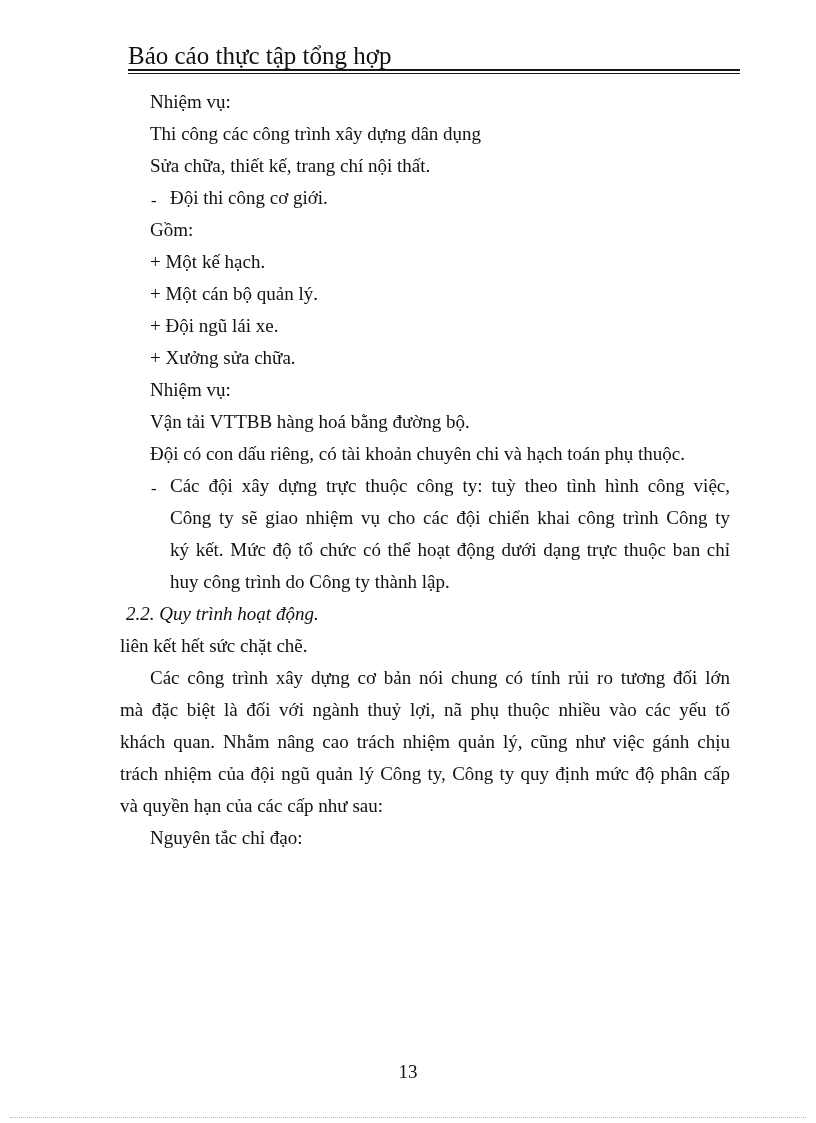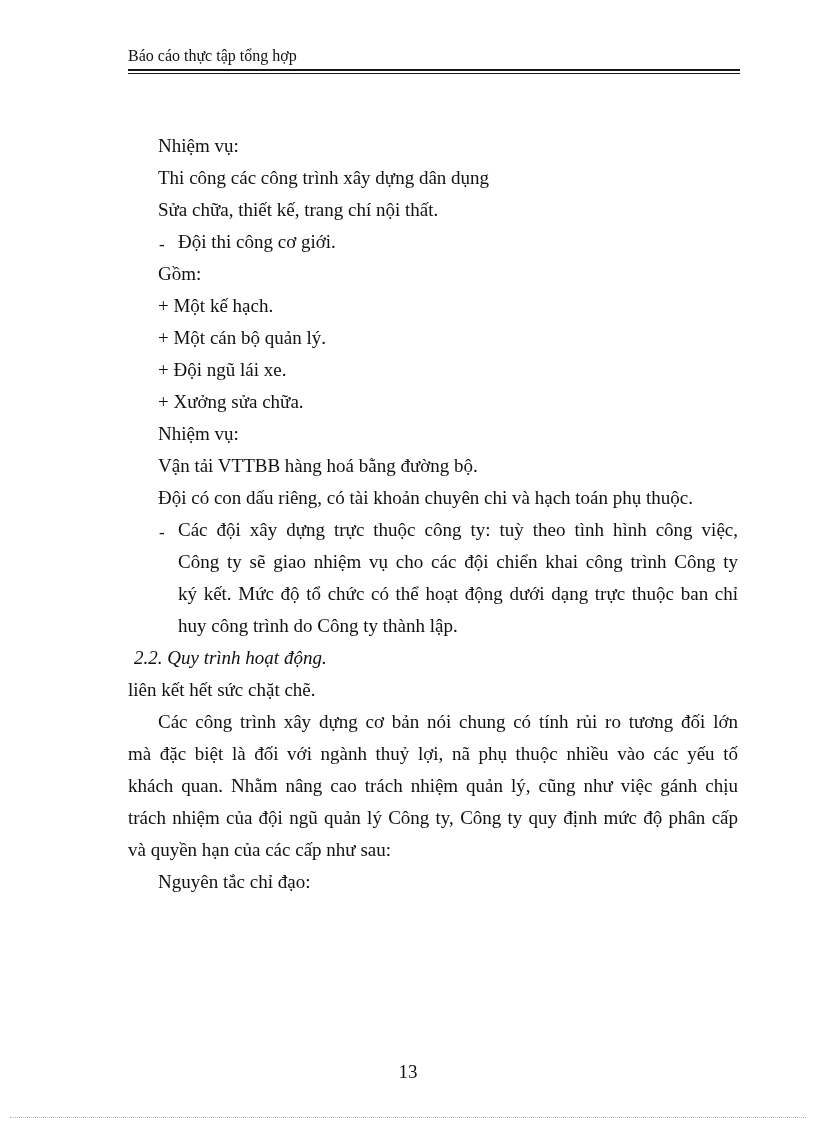--- a/index.html
+++ b/index.html
@@ -9,32 +9,32 @@
     width:816px;height:1123px;
     margin:0 auto;
     background:#ffffff;
     font-family:"Liberation Serif","DejaVu Serif",serif;
     color:#111111;
     overflow:hidden;
   }
   
   .doc-header{
     position:absolute;left:128px;top:44px;width:612px;
-    font-size:16px;line-height:24px;
+    font-size:25px;line-height:24px;
   }
   .header-rule{
     position:absolute;left:128px;top:69px;width:612px;
     height:2px;
     border-top:2px solid #161616;
     border-bottom:1px solid #161616;
   }
   
   .content{
-    position:absolute;left:128px;top:86px;width:610px;
-    font-size:19px;line-height:32px;margin-top:44px;
+    position:absolute;left:120px;top:86px;width:610px;
+    font-size:19px;line-height:32px;
   }
   .line{height:32px;}
   .ind{padding-left:30px;}
   .flush{padding-left:0;}
   .hang{padding-left:50px;}
   .jst{text-align:justify;text-align-last:justify;}
   .dash{position:relative;padding-left:50px;}
   .dash .marker{
     position:absolute;left:31px;top:3px;
     font-size:17px;

